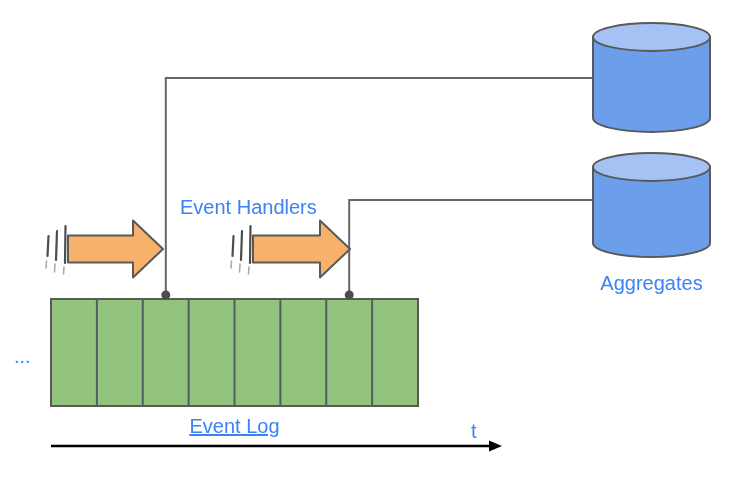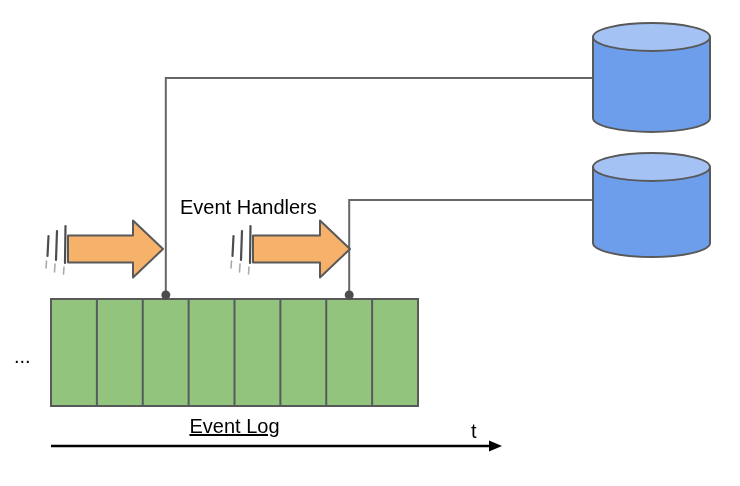--- a/index.html
+++ b/index.html
@@ -7,21 +7,21 @@
     width: 740px; height: 486px;
     background: #ffffff;
     font-family: "Liberation Sans", sans-serif;
     position: relative;
     overflow: hidden;
   }
   .canvas { position: absolute; left: 0; top: 0; width: 740px; height: 486px; }
   svg { position: absolute; left: 0; top: 0; }
   .label {
     position: absolute;
-    color: #000000;
+    color: #3b82f6;
     font-size: 20px;
     line-height: 22px;
     white-space: nowrap;
   }
   .centered { text-align: center; }
   .connector { fill: none; stroke: #666666; stroke-width: 2; }
   .shape { stroke-width: 2; }
   .divider { stroke: #555b61; stroke-width: 2; }
   .dot { fill: #4d4d4d; stroke: none; }
   .axis-line { stroke: #000000; stroke-width: 2.5; }
@@ -87,17 +87,18 @@
     <g>
       <line x1="51" y1="446" x2="490" y2="446" class="axis-line"></line>
       <polygon points="489,440.5 502,446 489,451.5" class="axis-head"></polygon>
     </g>
   </svg>
 
   <div class="label" style="left:14px; top:345px;">...</div>
 
   <div class="label" style="left:180px; top:196px;">Event Handlers</div>
 
+  <div class="label centered" style="left:593px; top:272px; width:117px;">Aggregates</div>
 
   <div class="label centered" style="left:51px; top:415px; width:367px;text-decoration:underline;">Event Log</div>
 
   <div class="label" style="left:471px; top:420px;">t</div>
 </div>
 
 </body></html>

